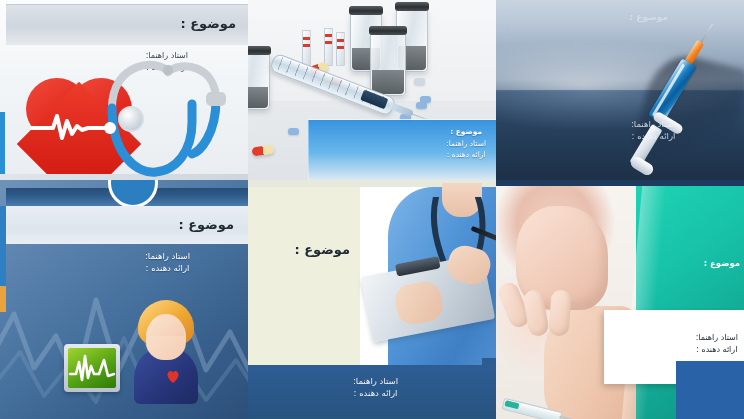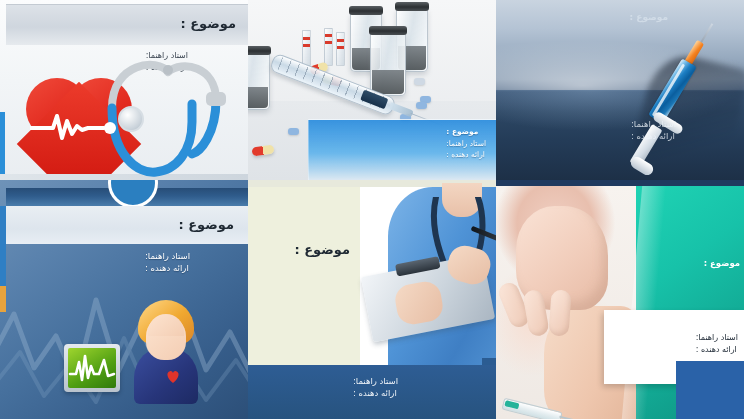--- a/index.html
+++ b/index.html
@@ -10,21 +10,21 @@
   }
   .grid{
     width:744px;height:419px;
     display:grid;
     grid-template-columns:248px 248px 248px;
     grid-template-rows:180px 239px;
   }
   .slide{position:relative;overflow:hidden;width:100%;height:100%;}
 
   
-  .rtl{direction:rtl;text-align:left;white-space:nowrap;}
+  .rtl{direction:rtl;text-align:center;white-space:nowrap;}
   .subj{font-weight:bold;}
   .sub2{line-height:1.45;}
 
   
   .s1{
     background:
       linear-gradient(to bottom,
         #c9d4e0 0%, #b4c3d4 16%, #97aabf 32%,
         #7e93ab 44%, #566f8d 49.5%,
         #3b5676 51%, #2d4764 62%, #243c58 78%, #1d3047 100%);

